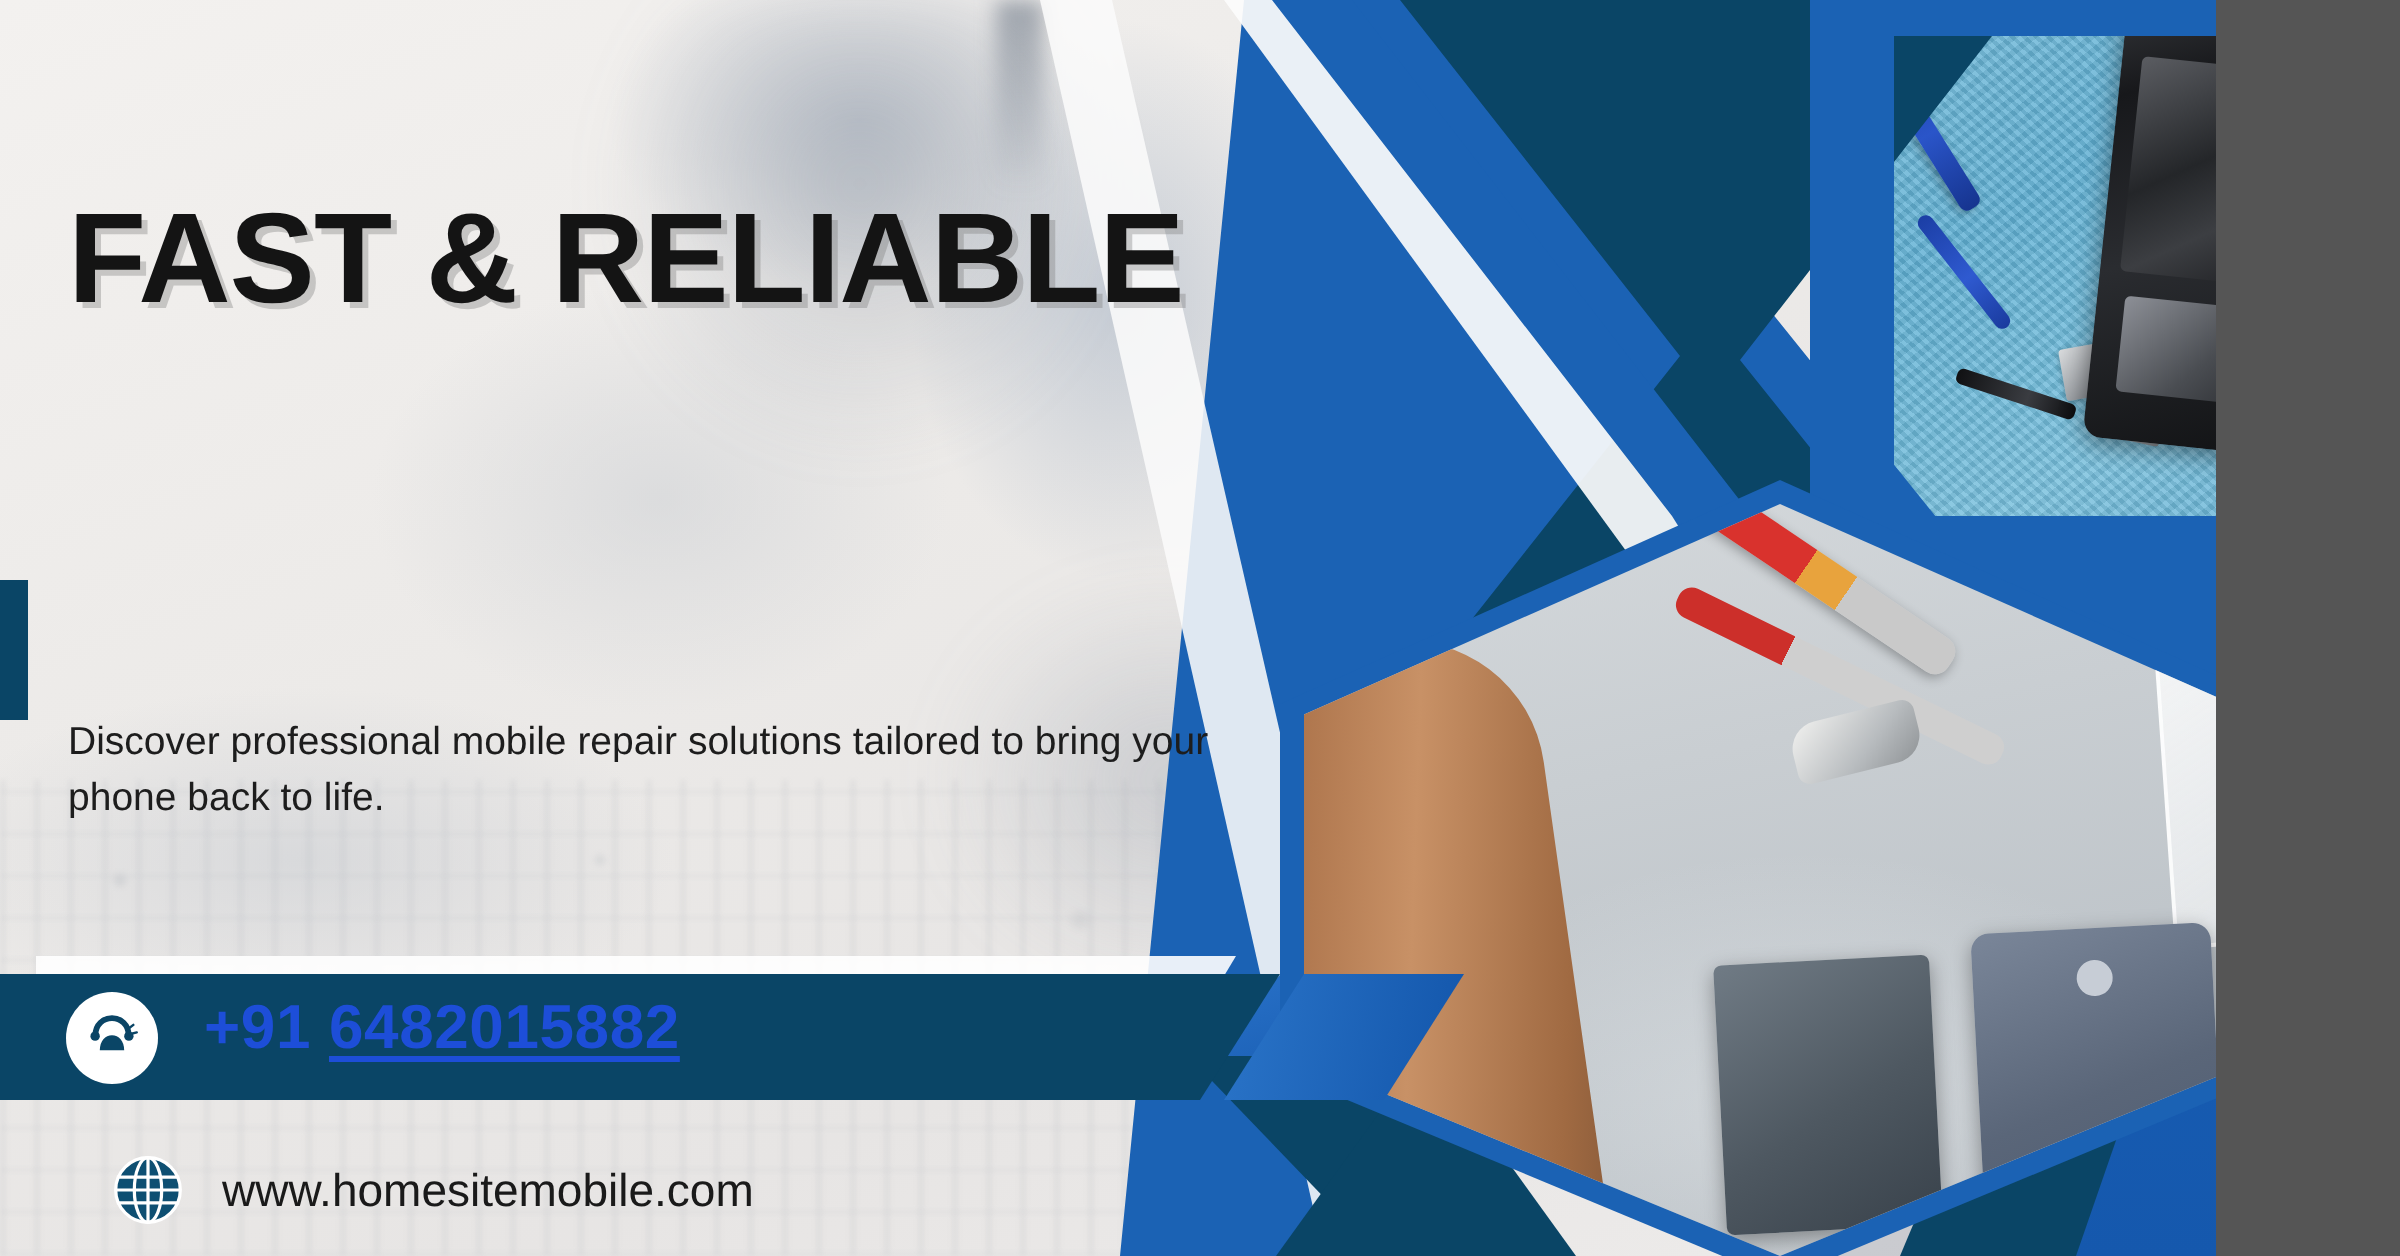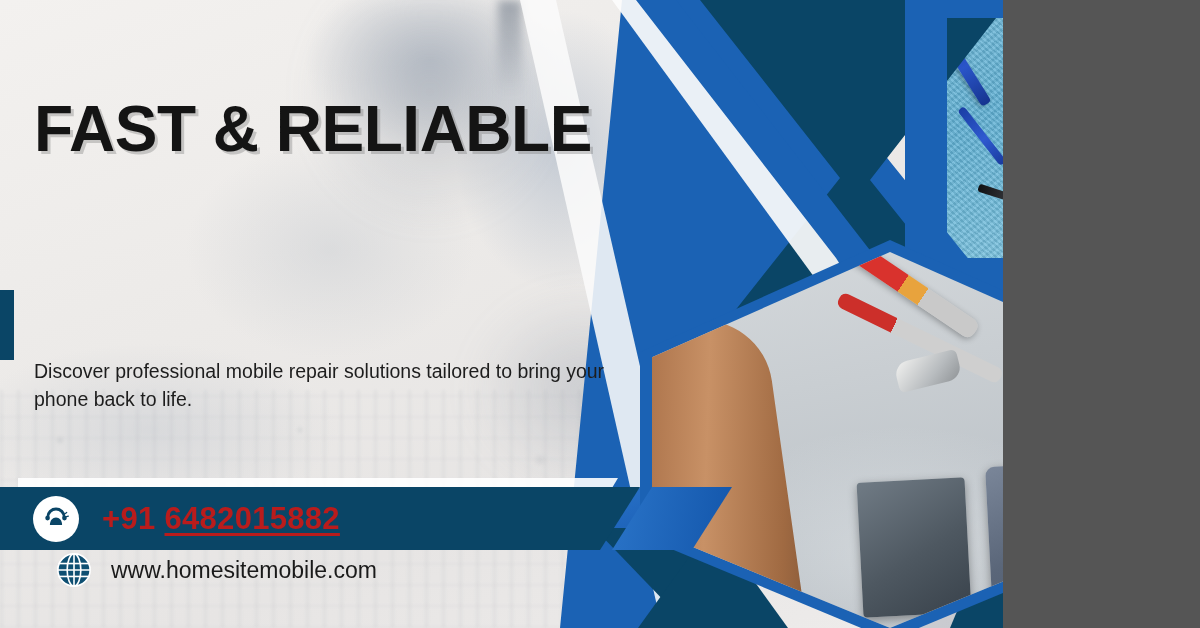--- a/index.html
+++ b/index.html
@@ -1,21 +1,21 @@
 <!DOCTYPE html>
 <html><head>
 <meta charset="utf-8">
 <title>Mobile Repair Banner</title>
 <style>
   * { margin:0; padding:0; box-sizing:border-box; }
   html,body { background:#555; }
 
   .banner {
     position:relative;
-    width:1003px; height:628px;
+    width:1108px; height:628px;
     overflow:hidden;
     background:#f0eeec;
     font-family:"Liberation Sans", sans-serif;
   }
 
   
   .bg-left {
     position:absolute; inset:0;
     background:
       radial-gradient(ellipse 180px 120px at 430px 60px, rgba(190,196,205,.75), rgba(255,255,255,0) 70%),
@@ -317,34 +317,34 @@
   }
   .phone-icon{
     position:absolute; left:33px; top:496px; width:46px; height:46px;
     border-radius:50%;
     background:#ffffff;
     display:flex; align-items:center; justify-content:center;
   }
   .phone-icon svg{ width:30px; height:30px; display:block; }
   .phone-text{
     position:absolute; left:102px; top:496px; height:46px;
-    display:flex; align-items:center;
-    font-size:31px; font-weight:700; color:#b91c1c; letter-spacing:.3px;
+    display:flex; align-items:flex-start;
+    font-size:31px; font-weight:700; color:#1d4ed8; letter-spacing:.3px;
   }
   .phone-text .num{ text-decoration:underline; text-underline-offset:4px; margin-left:9px; }
 
   
   .bar-blue-par{
     position:absolute; left:612px; top:487px; width:120px; height:63px;
     background:linear-gradient(100deg,#2a74c8,#1356ab);
     clip-path:polygon(40px 0, 120px 0, 80px 63px, 0 63px);
   }
 
   .site-row{
-    position:absolute; left:55px; top:551px;
+    position:absolute; left:55px; top:576px;
     display:flex; align-items:center; gap:18px;
   }
   .globe-icon{ width:38px; height:38px; display:block; }
   .site-url{ font-size:23px; color:#1a1a1a; font-weight:400; }
 
 </style>
 </head>
 <body>
 
 <div class="banner">

